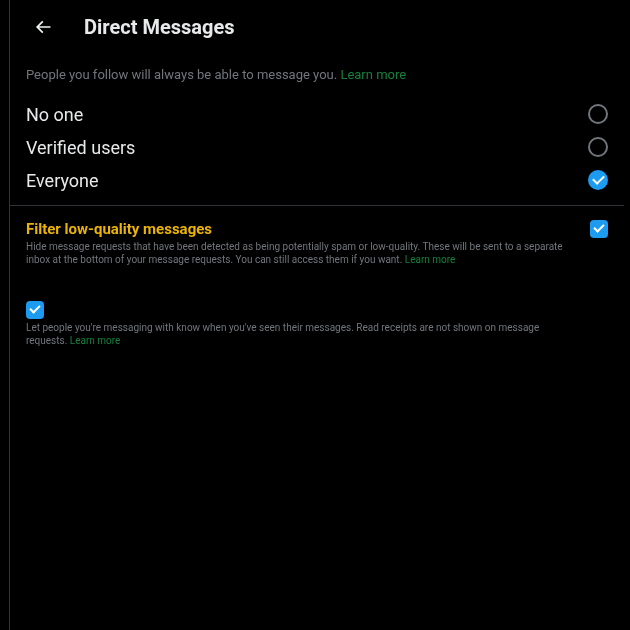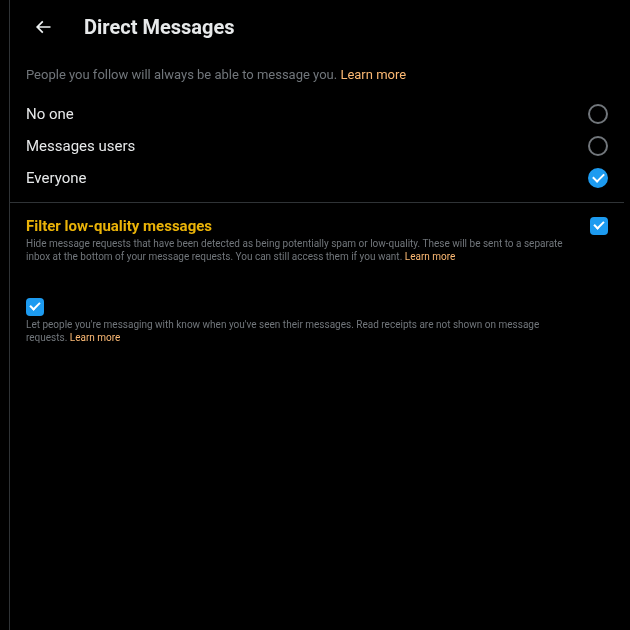--- a/index.html
+++ b/index.html
@@ -54,31 +54,31 @@
     font-weight: 700;
     color: #e7e9ea;
     margin-bottom: 2px;
   }
   .section-desc {
     font-size: 13px;
     color: #71767b;
     line-height: 1.35;
   }
   .link {
-    color: #fdba74;
+    color: #15803d;
     cursor: pointer;
   }
   .radio-row {
     display: flex;
     align-items: center;
     justify-content: space-between;
     padding: 6px 16px;
   }
   .radio-label {
-    font-size: 15px;
+    font-size: 18px;
     color: #e7e9ea;
     text-align: right;
   }
   .radio {
     width: 20px;
     height: 20px;
     border: 2px solid #71767b;
     border-radius: 50%;
     position: relative;
     cursor: pointer;
@@ -165,21 +165,21 @@
       <span> </span>
       <span class="link">Learn more</span>
     </div>
   </div>
 
   <div class="radio-row">
     <div class="radio-label">No one</div>
     <div class="radio"></div>
   </div>
   <div class="radio-row">
-    <div class="radio-label">Messages users</div>
+    <div class="radio-label">Verified users</div>
     <div class="radio"></div>
   </div>
   <div class="radio-row">
     <div class="radio-label">Everyone</div>
     <div class="radio checked"></div>
   </div>
 
   <div class="divider"></div>
 
   <div class="check-section">

